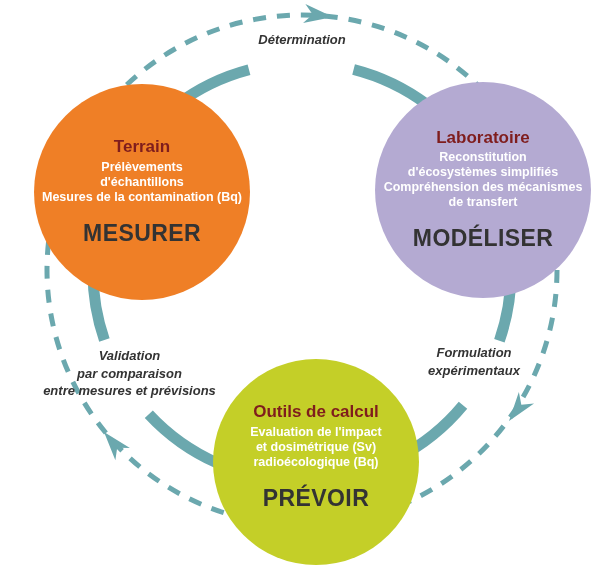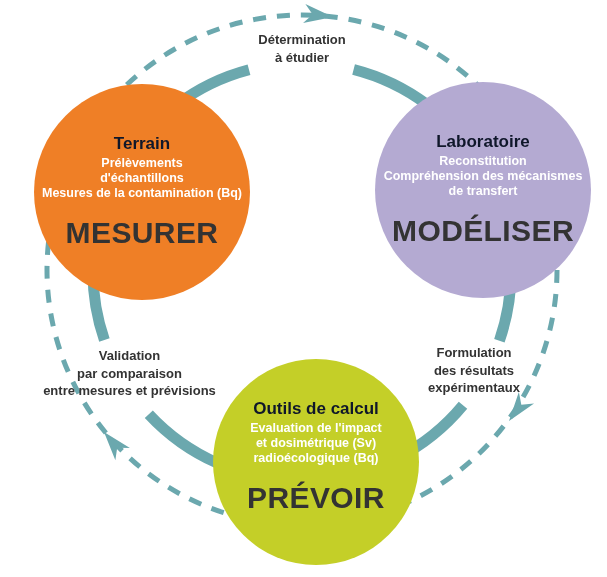--- a/index.html
+++ b/index.html
@@ -25,37 +25,37 @@
     position:absolute;
     border-radius:50%;
     display:flex;flex-direction:column;
     align-items:center;justify-content:center;
     text-align:center;
   }
   .node-terrain{left:34px;top:84px;width:216px;height:216px;background:var(--orange);}
   .node-laboratoire{left:375px;top:82px;width:216px;height:216px;background:var(--purple);}
   .node-outils{left:213px;top:359px;width:206px;height:206px;background:var(--green);padding-bottom:10px;box-sizing:border-box;}
   .node-title{
-    color:#0f172a;font-weight:bold;font-size:17px;line-height:1.15;
+    color:#7f1d1d;font-weight:bold;font-size:17px;line-height:1.15;
     margin-bottom:3px;white-space:nowrap;
   }
   .node-line{
     color:#ffffff;font-weight:bold;font-size:12.5px;line-height:1.2;
     white-space:nowrap;
   }
   .node-verb{
-    color:var(--ink);font-weight:bold;font-size:30px;letter-spacing:0.4px;
+    color:var(--ink);font-weight:bold;font-size:23px;letter-spacing:0.4px;
     margin-top:15px;white-space:nowrap;
   }
   .edge-label{
     position:absolute;
     color:var(--ink);font-weight:bold;font-size:13px;line-height:17.5px;
     text-align:center;
   }
-  .edge-label div{white-space:nowrap;}
+  .edge-label div{white-space:nowrap;font-style:italic;}
   .edge-top{left:217px;top:31px;width:170px;}
   .edge-right{left:404px;top:344px;width:140px;}
   .edge-left{left:22px;top:347px;width:215px;}
 </style>
 </head>
 <body>
 
 <div class="stage">
 
   <svg class="rings" viewBox="0 0 607 577" aria-hidden="true">
@@ -66,44 +66,43 @@
 
     <circle class="dashed-ring" cx="302" cy="270" r="255"></circle>
 
     <path class="arrowhead" d="M0 0 L-29 -9.5 L-20.5 0 L-29 9.5 Z" transform="translate(333,17) rotate(7)"></path>
     <path class="arrowhead" d="M0 0 L-29 -9.5 L-20.5 0 L-29 9.5 Z" transform="translate(509,421) rotate(127)"></path>
     <path class="arrowhead" d="M0 0 L-29 -9.5 L-20.5 0 L-29 9.5 Z" transform="translate(104,432) rotate(-130)"></path>
   </svg>
 
   <div class="edge-label edge-top">
     <div>Détermination</div>
-    <div>à étudier</div>
   </div>
   <div class="edge-label edge-right">
     <div>Formulation</div>
-    <div>des résultats</div>
     <div>expérimentaux</div>
   </div>
   <div class="edge-label edge-left">
     <div>Validation</div>
     <div>par comparaison</div>
     <div>entre mesures et prévisions</div>
   </div>
 
   <div class="node node-terrain">
     <div class="node-title">Terrain</div>
     <div class="node-line">Prélèvements</div>
     <div class="node-line">d'échantillons</div>
     <div class="node-line">Mesures de la contamination (Bq)</div>
     <div class="node-verb">MESURER</div>
   </div>
 
   <div class="node node-laboratoire">
     <div class="node-title">Laboratoire</div>
     <div class="node-line">Reconstitution</div>
+    <div class="node-line">d'écosystèmes simplifiés</div>
     <div class="node-line">Compréhension des mécanismes</div>
     <div class="node-line">de transfert</div>
     <div class="node-verb">MODÉLISER</div>
   </div>
 
   <div class="node node-outils">
     <div class="node-title">Outils de calcul</div>
     <div class="node-line">Evaluation de l'impact</div>
     <div class="node-line">et dosimétrique (Sv)</div>
     <div class="node-line">radioécologique (Bq)</div>

